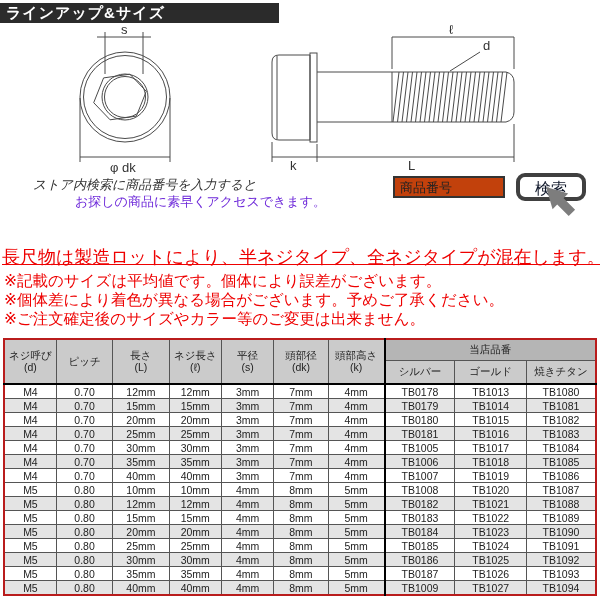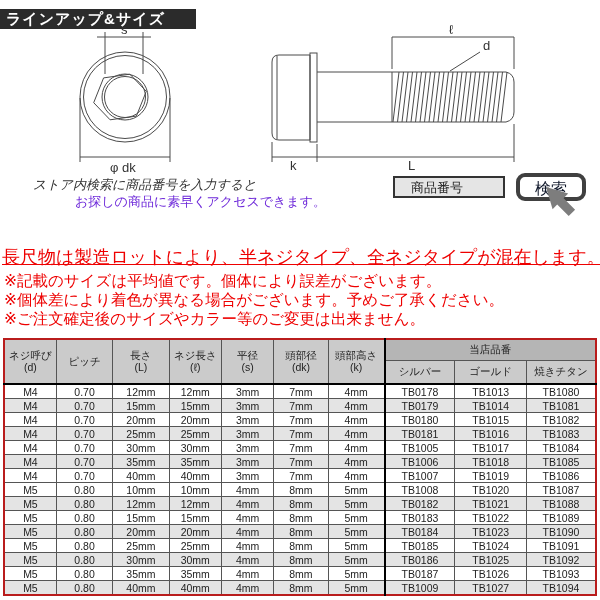--- a/index.html
+++ b/index.html
@@ -1,30 +1,30 @@
 <!DOCTYPE html>
 <html><head>
 <meta charset="utf-8">
 <style>
   html,body{margin:0;padding:0;background:#fff;}
   #page{position:relative;width:600px;height:600px;background:#ffffff;overflow:hidden;
         font-family:"Liberation Sans","DejaVu Sans",sans-serif;color:#222;}
   
-  .titlebar{position:absolute;left:0;top:9px;width:196px;height:20px;background:#2b2b2b;
+  .titlebar{position:absolute;left:0;top:3px;width:279px;height:20px;background:#2b2b2b;
             color:#fff;font-size:15px;font-weight:bold;line-height:20px;padding-left:6px;
             box-sizing:border-box;letter-spacing:1px;}
   
   .diagram{position:absolute;left:0;top:22px;width:600px;height:152px;}
   .diagram text{fill:#333;font-size:13px;font-family:"Liberation Sans",sans-serif;}
   
   .guide1{position:absolute;left:33px;top:176px;font-size:13px;color:#333;font-style:italic;}
   .guide2{position:absolute;left:75px;top:193px;font-size:13px;color:#6d28d9;}
   .prodno-box{position:absolute;left:393px;top:176px;width:112px;height:22px;
               border:2px solid #333;box-sizing:border-box;font-size:13px;line-height:19px;
-              padding-left:16px;background:#e5e5e5;color:#222;}
+              padding-left:5px;background:#c2410c;color:#222;}
   .search-btn{position:absolute;left:516px;top:173px;width:70px;height:28px;
               border:4px solid #404040;border-radius:9px;box-sizing:border-box;
               background:#fff;font-size:16px;line-height:24px;text-align:center;color:#0f172a;}
   .cursor{position:absolute;left:541px;top:184px;width:44px;height:46px;}
   
   .headline{position:absolute;left:2px;top:245px;width:598px;font-size:18px;
             color:#ee0000;text-decoration:underline;white-space:nowrap;}
   .notes{position:absolute;left:4px;top:271px;font-size:15.5px;line-height:19px;color:#ee0000;}
   
   table.sizes{position:absolute;left:3px;top:338px;border-collapse:collapse;

